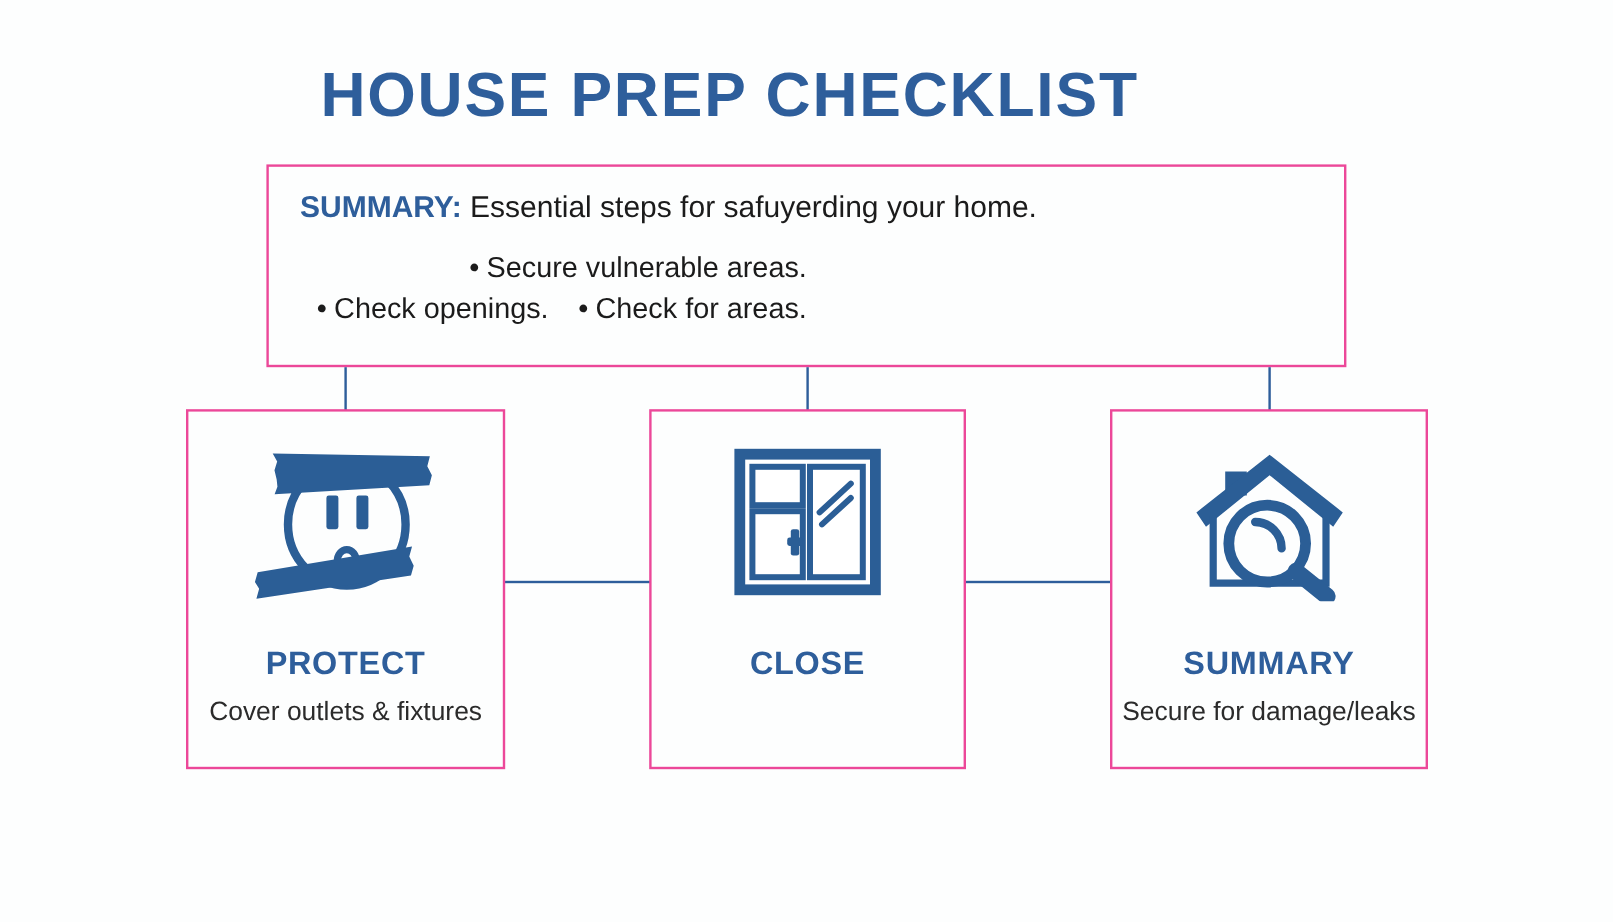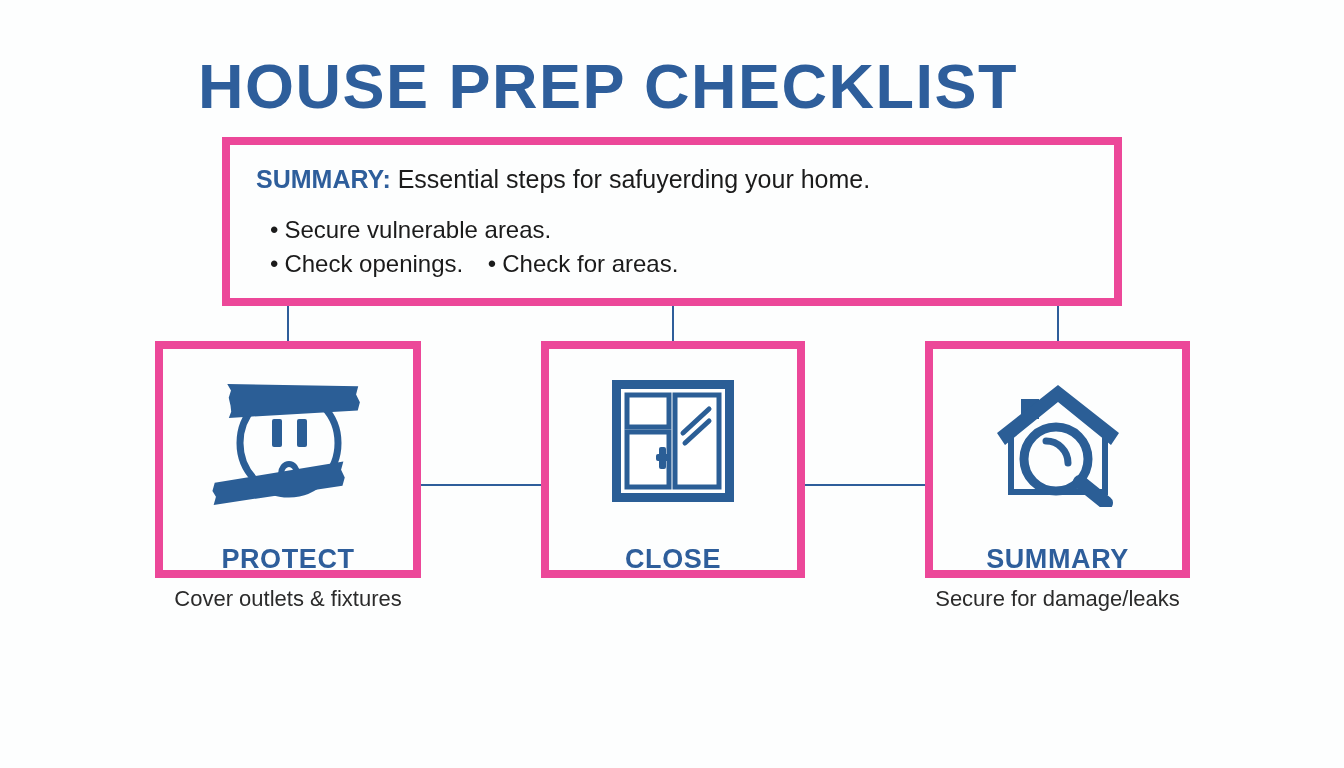--- a/index.html
+++ b/index.html
@@ -20,38 +20,39 @@
     height: 768px;
   }
 
   
   .title {
     position: absolute;
     left: 0;
     top: 50px;
     width: 1216px;
     text-align: center;
-    font-size: 63px;
+    font-size: 52px;
     font-weight: bold;
     letter-spacing: 1.5px;
     color: #2e5e9b;
     font-family: "Liberation Sans", sans-serif;
     white-space: nowrap;
   }
 
   
   .summary-box {
     position: absolute;
     left: 222px;
     top: 137px;
     width: 900px;
     height: 169px;
     box-sizing: border-box;
-    border: 8px solid #ec4899;
+    border: 2px solid #ec4899;
     background: transparent;
+    text-align: right;
   }
   .summary-line {
     position: absolute;
     left: 26px;
     top: 20px;
     font-size: 25px;
     color: #1b1b1b;
     white-space: nowrap;
   }
   .summary-label {
@@ -79,23 +80,23 @@
     background: #2e5e9b;
   }
   .conn-v { width: 2px; }
   .conn-h { height: 2px; }
 
   
   .card {
     position: absolute;
     top: 341px;
     width: 266px;
-    height: 237px;
+    height: 300px;
     box-sizing: border-box;
-    border: 8px solid #ec4899;
+    border: 2px solid #ec4899;
     background: transparent;
   }
   #card-0 { left: 155px; }
   #card-1 { left: 541px; width: 264px; padding-left: 36px; }
   #card-2 { left: 925px; width: 265px; }
 
   .card-icon {
     position: absolute;
     left: 0;
     top: 22px;

